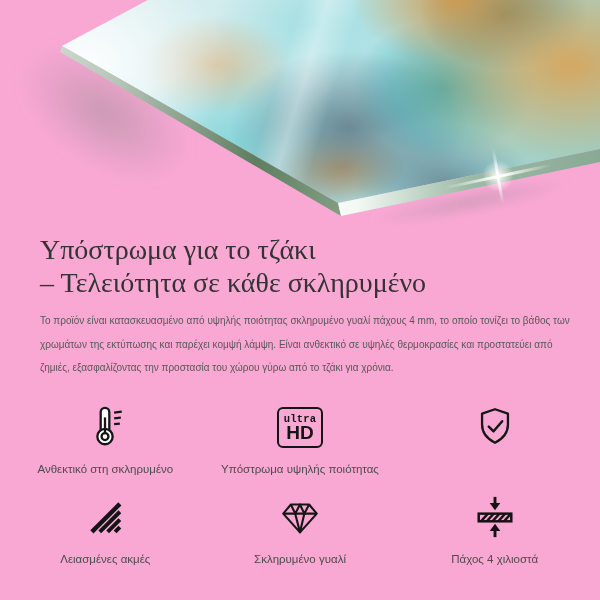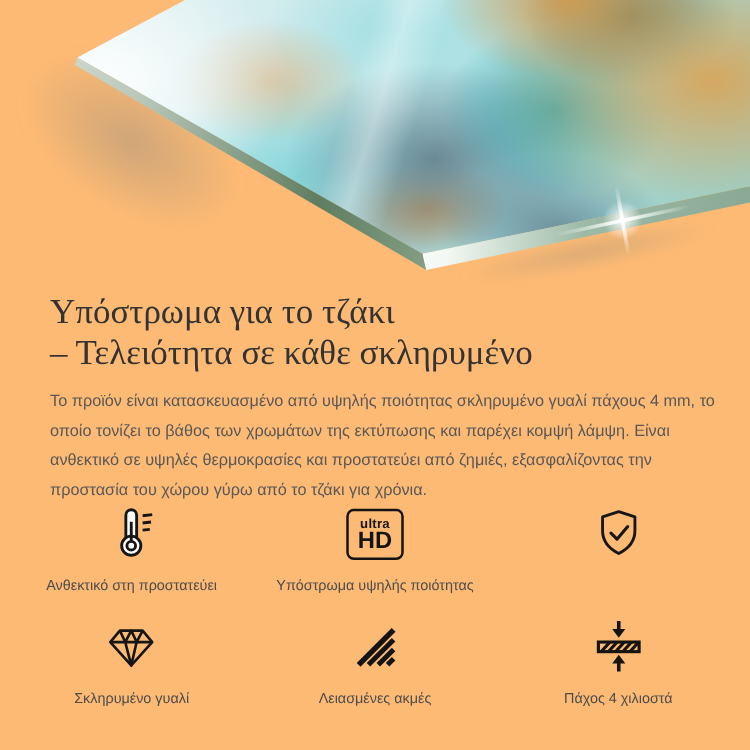--- a/index.html
+++ b/index.html
@@ -1,18 +1,18 @@
 <!DOCTYPE html>
 <html><head>
 <meta charset="utf-8">
 <style>
   * { margin:0; padding:0; box-sizing:border-box; }
   html,body { background:#fff; }
   .page {
-    position:relative; width:600px; height:600px; background:#fdba74;
+    position:relative; width:600px; height:600px; background:#f9a8d4;
     overflow:hidden; font-family:"Liberation Sans","DejaVu Sans",sans-serif;
   }
 
   
   .hero { position:absolute; left:0; top:0; width:600px; height:232px; }
 
   .shadow-left {
     position:absolute; left:-30px; top:38px; width:270px; height:150px;
     background:radial-gradient(closest-side, rgba(125,130,130,.38), rgba(125,130,130,0) 72%);
     transform:rotate(33deg); filter:blur(7px);
@@ -71,38 +71,38 @@
   }
 
   
   .title {
     position:absolute; left:40px; top:233px; width:540px;
     font-family:"Liberation Serif","DejaVu Serif",serif;
     font-size:28px; line-height:33px; color:#333333; font-weight:400;
   }
   .desc {
     position:absolute; left:40px; top:309px; width:534px;
-    font-size:13px; line-height:23.6px; color:#585858;
+    font-size:10px; line-height:23.6px; color:#585858;
   }
 
   
   .features {
     position:absolute; left:8px; top:402px; width:584px;
     display:grid; grid-template-columns:repeat(3,1fr); row-gap:16px;
   }
   .feature { display:flex; flex-direction:column; align-items:center; }
   .icon-box { height:50px; display:flex; align-items:center; justify-content:center; margin-bottom:10px; }
   .feature-label { font-size:11.5px; line-height:14px; color:#4c4c4c; text-align:center; }
 
   .hd-badge {
     width:46px; height:41px; border:2.5px solid #141414; border-radius:6px;
     display:flex; flex-direction:column; align-items:center; justify-content:center;
     color:#141414; font-weight:700;
   }
-  .hd-badge .t { font-size:10.5px; line-height:11px; letter-spacing:.2px; }
+  .hd-badge .t { font-size:10.5px; line-height:11px; letter-spacing:.2px;font-family:Liberation Mono, monospace; }
   .hd-badge .b { font-size:19px; line-height:16px; }
 
   svg.ic { display:block; }
 </style>
 </head>
 <body>
 
 <div class="page">
 
   <div class="hero">
@@ -132,64 +132,64 @@
         <svg class="ic" width="46" height="46" viewBox="0 0 48 48" fill="none" stroke="#161616" stroke-width="2.4">
           <rect x="19.5" y="4" width="9" height="27" rx="4.5" fill="#fff"></rect>
           <circle cx="24" cy="34" r="8" fill="#fff"></circle>
           <circle cx="24" cy="34" r="3.6"></circle>
           <line x1="24" y1="30.5" x2="24" y2="14"></line>
           <line x1="33.5" y1="9" x2="41.5" y2="8"></line>
           <line x1="33.5" y1="15" x2="40.5" y2="14.2"></line>
           <line x1="33.5" y1="21" x2="39.5" y2="20.4"></line>
         </svg>
       </div>
-      <div class="feature-label">Ανθεκτικό στη προστατεύει</div>
+      <div class="feature-label">Ανθεκτικό στη σκληρυμένο</div>
     </div>
 
     <div class="feature">
       <div class="icon-box">
         <div class="hd-badge">
           <div class="t">ultra</div>
           <div class="b">HD</div>
         </div>
       </div>
       <div class="feature-label">Υπόστρωμα υψηλής ποιότητας</div>
     </div>
 
     <div class="feature">
       <div class="icon-box">
         <svg class="ic" width="46" height="46" viewBox="0 0 48 48" fill="none" stroke="#161616" stroke-width="2.4" stroke-linejoin="round">
           <path d="M24 5.5 L37.5 10 v11.5 c0 9.5-6.5 15.5-13.5 19 c-7-3.5-13.5-9.5-13.5-19 V10 Z"></path>
           <path d="M17.5 23.5 l5 5 L31.5 18" stroke-linecap="round" stroke-width="2.6"></path>
         </svg>
       </div>
+    </div>
+
+    <div class="feature">
+      <div class="icon-box">
+        <svg class="ic" width="42" height="42" viewBox="0 0 48 48" stroke="#141414" fill="none">
+          <path d="M9 41 L41 9" stroke-width="5"></path>
+          <path d="M18 41 L41 18" stroke-width="4.5"></path>
+          <path d="M27 41 L41 27" stroke-width="4.5"></path>
+          <path d="M35.5 41 L41 35.5" stroke-width="4.5"></path>
+        </svg>
+      </div>
+      <div class="feature-label">Λειασμένες ακμές</div>
     </div>
 
     <div class="feature">
       <div class="icon-box">
         <svg class="ic" width="46" height="46" viewBox="0 0 48 48" fill="none" stroke="#161616" stroke-width="2.2" stroke-linejoin="round">
           <path d="M14.5 11 h19 l8 9.5 L24 40 L6.5 20.5 Z"></path>
           <path d="M6.5 20.5 h35"></path>
           <path d="M14.5 11 l4.5 9.5 L24 11 l4.5 9.5 L33.5 11"></path>
           <path d="M19 20.5 L24 40 l4.5 -19.5"></path>
         </svg>
       </div>
       <div class="feature-label">Σκληρυμένο γυαλί</div>
-    </div>
-
-    <div class="feature">
-      <div class="icon-box">
-        <svg class="ic" width="42" height="42" viewBox="0 0 48 48" stroke="#141414" fill="none">
-          <path d="M9 41 L41 9" stroke-width="5"></path>
-          <path d="M18 41 L41 18" stroke-width="4.5"></path>
-          <path d="M27 41 L41 27" stroke-width="4.5"></path>
-          <path d="M35.5 41 L41 35.5" stroke-width="4.5"></path>
-        </svg>
-      </div>
-      <div class="feature-label">Λειασμένες ακμές</div>
     </div>
 
     <div class="feature">
       <div class="icon-box">
         <svg class="ic" width="46" height="46" viewBox="0 0 48 48" fill="none">
           <defs>
               <clipPath id="barclip">
                 <rect x="7" y="20.5" width="34" height="8"></rect>
               </clipPath>
             </defs>

